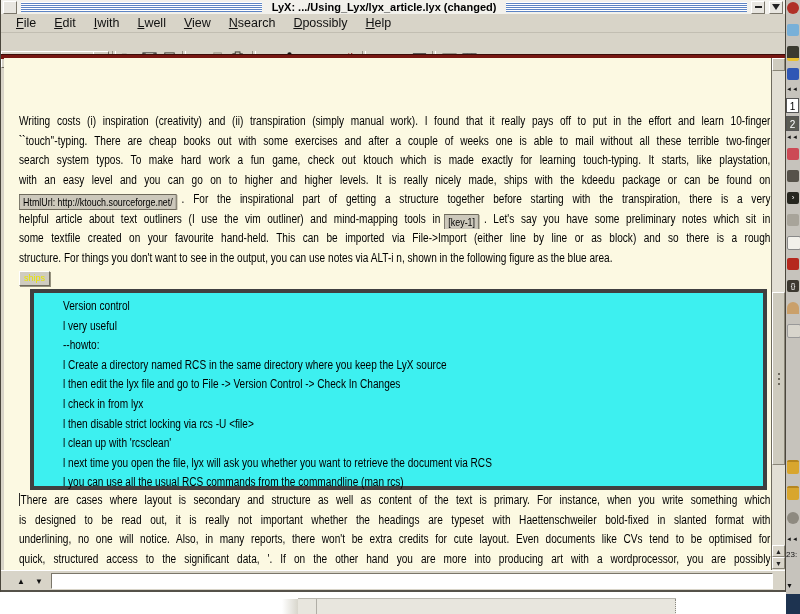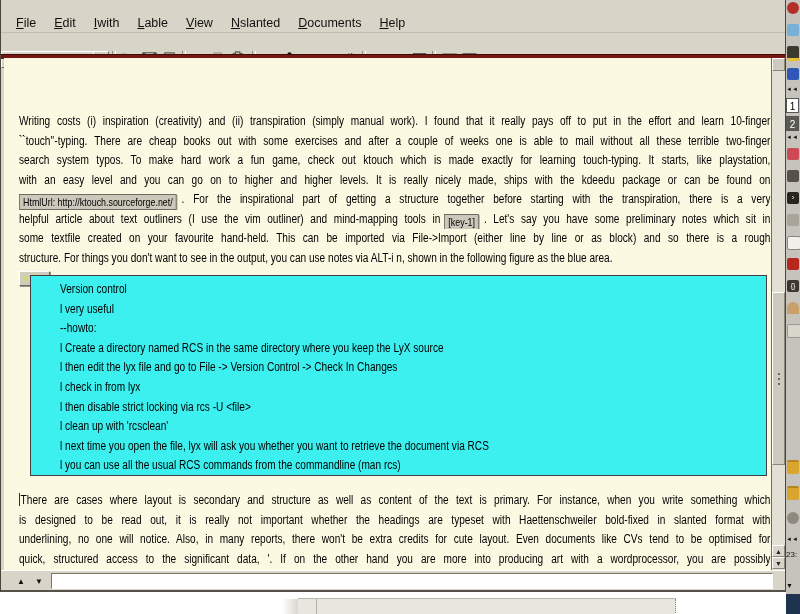--- a/index.html
+++ b/index.html
@@ -46,22 +46,22 @@
   .heading .num{margin-right:15px;}
   .squeeze{position:absolute;left:15px;width:930px;transform:scaleX(0.808);transform-origin:0 0;}
   .dline{height:19.5px;line-height:19.5px;font-size:12.5px;color:#000;text-align:justify;text-align-last:justify;overflow:hidden;white-space:nowrap;}
   .dline.last{text-align-last:left;}
   .inset{display:inline-block;background:#ccc8bb;border:1px solid #6e6a5c;box-shadow:1px 1px 0 #97937f;
          font-size:11px;height:14px;line-height:14px;padding:0 4px;margin-right:6px;vertical-align:-3px;}
   .inset.mr{margin-left:5px;}
   .caret{display:inline-block;width:1px;height:13px;background:#000;vertical-align:-2px;margin-right:1px;}
   .notebtn{position:absolute;left:15px;top:213px;background:#cfccc0;border:1px solid;border-color:#fff #6e6a5c #6e6a5c #fff;
            box-shadow:1px 1px 0 #97937f;color:#e8e400;font-size:9px;line-height:11px;padding:1px 4px;}
-  .notebox{position:absolute;left:26px;top:217px;width:737px;height:201px;background:#3df0f0;
-           border:1px solid #404040;box-sizing:border-box;}
+  .notebox{position:absolute;left:26px;top:231px;width:737px;height:201px;background:#3df0f0;
+           border:4px solid #404040;box-sizing:border-box;}
   .nlines{top:4px;left:29px;}
   .nline{height:19.6px;line-height:19.6px;font-size:12.5px;color:#000;white-space:nowrap;}
   .para1{top:54px;}
   .para2{top:433px;}
   
   .vscroll{position:absolute;left:770px;top:58px;width:14px;height:512px;background:#e2dfd4;border-left:1px solid #6e6a5e;box-sizing:border-box;}
   .vs-top{position:absolute;left:0;top:0;width:13px;height:13px;background:#cecbbe;
       border-top:1px solid #fff;border-left:1px solid #fff;border-right:1px solid #8a8678;border-bottom:1px solid #8a8678;box-sizing:border-box;}
   .vs-thumb{position:absolute;left:0;top:234px;width:13px;height:173px;background:#cecbbe;
       border-top:1px solid #fff;border-left:1px solid #fff;border-right:1px solid #8a8678;border-bottom:1px solid #8a8678;box-sizing:border-box;
@@ -89,29 +89,41 @@
   .p-txt{position:absolute;left:0;width:14px;font-size:8px;color:#111;text-align:left;}
   .pager{position:absolute;left:0;width:13px;height:15px;font-size:10px;text-align:center;line-height:15px;border:1px solid #555;box-sizing:border-box;}
 </style>
 </head>
 <body>
 
 <div class="screen">
 
   <div class="lyx-window">
 
+    <div class="titlebar">
+      <div class="tb-cornerbtn"></div>
+      <div class="stripes"></div>
+      <div class="title-text">LyX: .../Using_Lyx/lyx_article.lyx (changed)</div>
+      <div class="stripes"></div>
+      <div class="tb-cornerbtn">
+          <div class="minbar"></div>
+        </div>
+      <div class="tb-cornerbtn">
+          <div class="maxtri"></div>
+        </div>
+    </div>
 
     <div class="menubar">
       <div class="menu-item"><span class="mn">F</span><span>ile</span></div>
       <div class="menu-item"><span class="mn">E</span><span>dit</span></div>
       <div class="menu-item"><span class="mn">I</span><span>with</span></div>
-      <div class="menu-item"><span class="mn">L</span><span>able</span></div>
+      <div class="menu-item"><span class="mn">L</span><span>well</span></div>
       <div class="menu-item"><span class="mn">V</span><span>iew</span></div>
-      <div class="menu-item"><span class="mn">N</span><span>slanted</span></div>
-      <div class="menu-item"><span class="mn">D</span><span>ocuments</span></div>
+      <div class="menu-item"><span class="mn">N</span><span>search</span></div>
+      <div class="menu-item"><span class="mn">D</span><span>possibly</span></div>
       <div class="menu-item"><span class="mn">H</span><span>elp</span></div>
     </div>
 
     <div class="toolbar">
       <div class="combo">
         <span class="combo-label">Standard</span>
         <span class="combo-arrow">▾</span>
       </div>
       <div class="tb-sep"></div>
 

